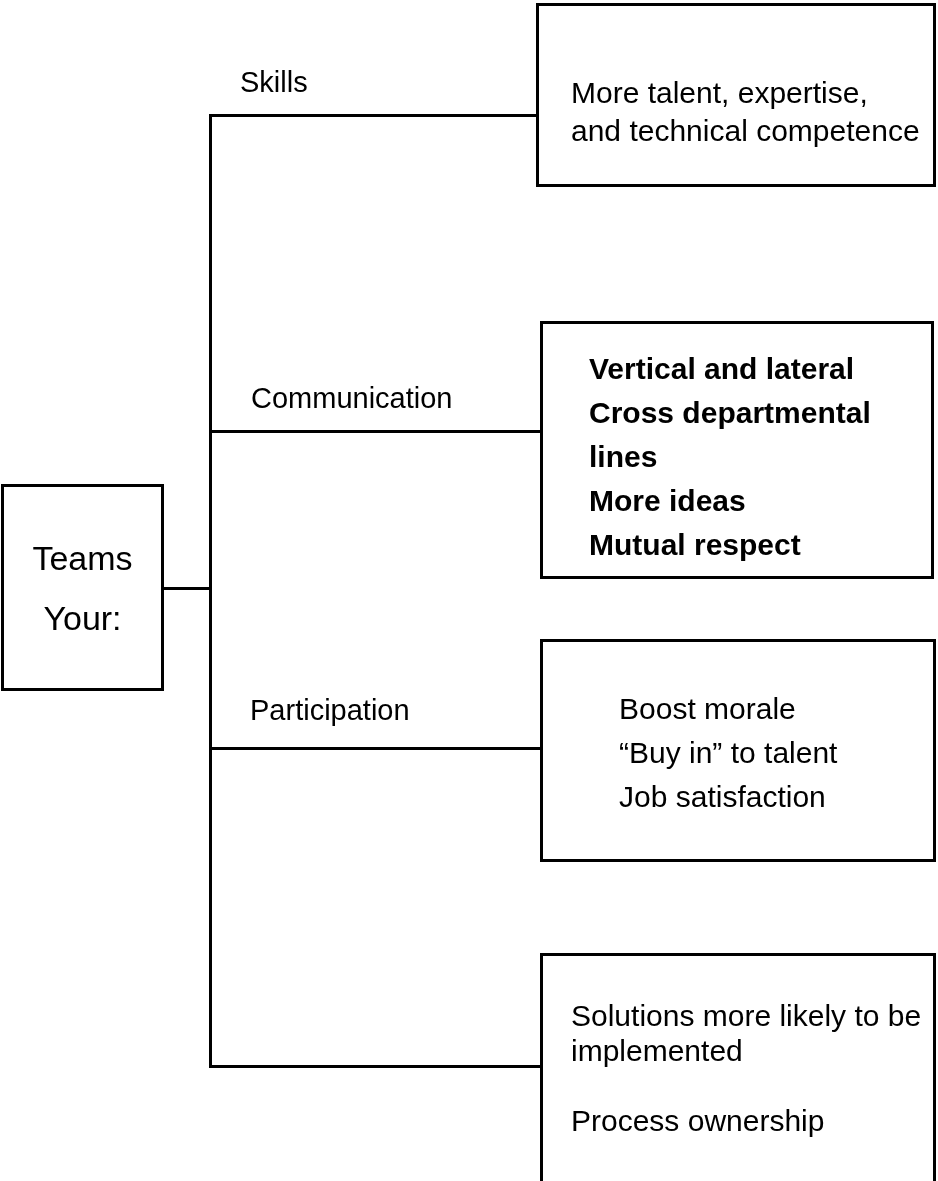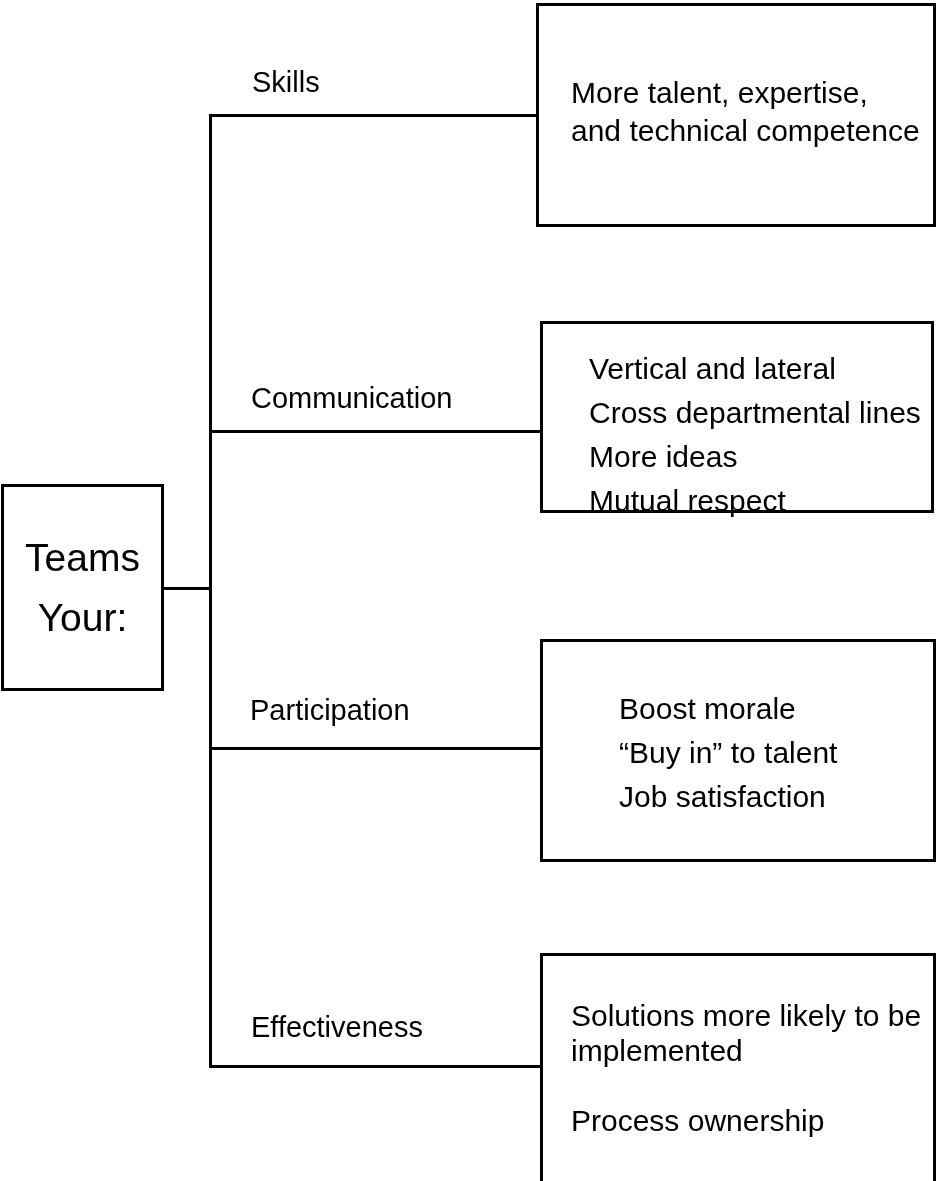--- a/index.html
+++ b/index.html
@@ -44,28 +44,28 @@
   #root-text {
     position: absolute;
     left: 0;
     top: 0;
     width: 157px;
     height: 201px;
     display: flex;
     flex-direction: column;
     align-items: center;
     justify-content: center;
-    font-size: 39px;
+    font-size: 34px;
     line-height: 60px;
   }
   #root-text .rline { display: block; }
 
   
-  #leaf-box-0 { left: 536px; top: 3px;    width: 400px; height: 224px; }
-  #leaf-box-1 { left: 540px; top: 321px;  width: 394px; height: 192px; }
+  #leaf-box-0 { left: 536px; top: 3px;    width: 400px; height: 184px; }
+  #leaf-box-1 { left: 540px; top: 321px;  width: 394px; height: 258px; font-weight: bold; }
   #leaf-box-2 { left: 540px; top: 639px;  width: 396px; height: 223px; }
   #leaf-box-3 { left: 540px; top: 953px;  width: 396px; height: 258px; padding-left: 34px; }
 
   #leaf-text-0 { left: 32px; top: 68px;  width: 360px; }
   #leaf-text-1 { left: 46px; top: 23px;  width: 340px; line-height: 44px; }
   #leaf-text-2 { left: 76px; top: 45px;  width: 310px; line-height: 44px; }
   #leaf-text-3 { left: 28px; top: 42px;  width: 370px; line-height: 35px; }
 
   
   .line {
@@ -87,21 +87,21 @@
   #branch-3 { left: 209px; top: 1065px; width: 333px; }
 
   
   .branch-label {
     position: absolute;
     font-size: 29px;
     line-height: 29px;
     white-space: nowrap;
     color: #000000;
   }
-  #branch-label-0 { left: 252px; top: 68px;   }
+  #branch-label-0 { left: 240px; top: 68px;   }
   #branch-label-1 { left: 251px; top: 384px; text-align: right;  }
   #branch-label-2 { left: 250px; top: 696px; text-align: right;  }
   #branch-label-3 { left: 251px; top: 1013px; }
 </style>
 </head>
 <body>
 
 <div id="canvas">
 
   <div class="line line-v" id="trunk"></div>
@@ -115,21 +115,20 @@
   <div class="box" id="root-box">
     <div id="root-text">
       <span class="rline">Teams</span>
       <span class="rline">Your:</span>
     </div>
   </div>
 
   <div class="branch-label" id="branch-label-0">Skills</div>
   <div class="branch-label" id="branch-label-1">Communication</div>
   <div class="branch-label" id="branch-label-2">Participation</div>
-  <div class="branch-label" id="branch-label-3">Effectiveness</div>
 
   <div class="box" id="leaf-box-0">
     <div class="box-text" id="leaf-text-0">More talent, expertise,
 and technical competence</div>
   </div>
 
   <div class="box" id="leaf-box-1">
     <div class="box-text" id="leaf-text-1">Vertical and lateral
 Cross departmental lines
 More ideas

